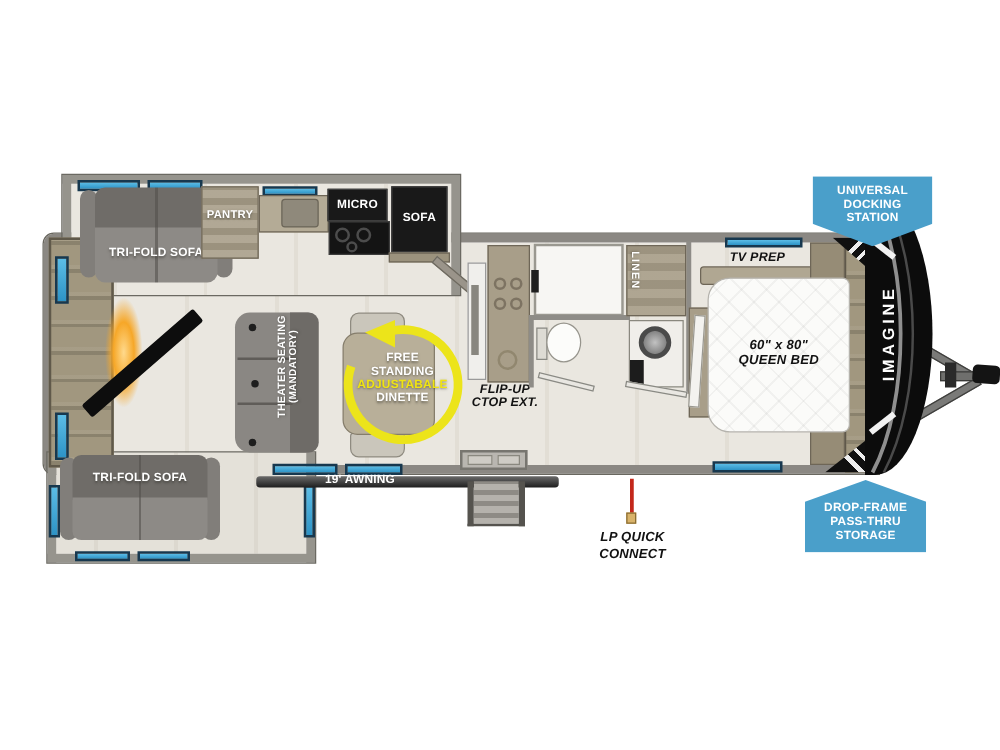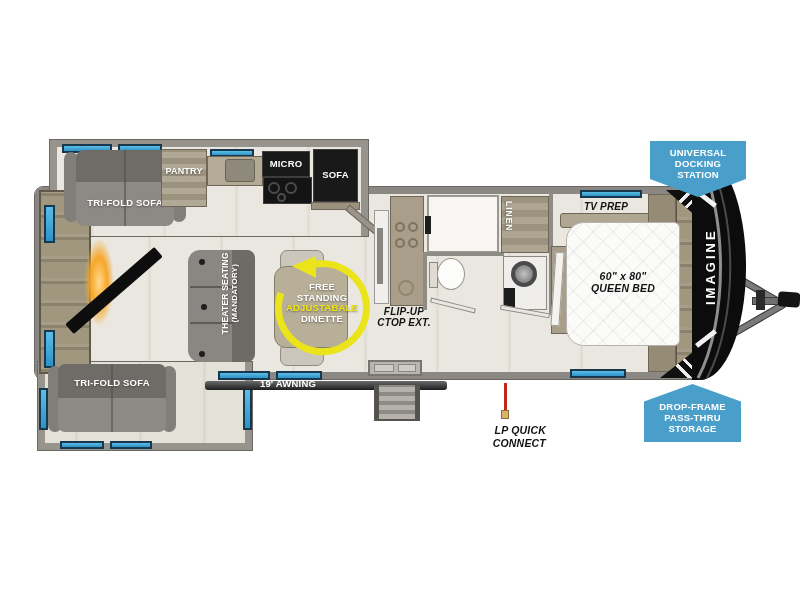--- a/index.html
+++ b/index.html
@@ -146,21 +146,21 @@
   <div class="abs" style="left:398px;top:364px;width:18px;height:8px;background:#cfccc5;border:1px solid #8a887f;"></div>
 
   <div class="abs" style="left:205px;top:381px;width:242px;height:9px;background:linear-gradient(#6a6a6a,#1e1e1e);border-radius:3px;"></div>
   <div class="abs t" style="left:243px;top:379px;width:90px;font-size:9.5px;color:#fff;line-height:9px;">19' AWNING</div>
 
   <div class="abs" style="left:374px;top:385px;width:46px;height:36px;background:repeating-linear-gradient(0deg,#b5b2ac 0 5px,#8e8b85 5px 9px);
               border-left:5px solid #55534e;border-right:5px solid #55534e;border-bottom:2px solid #55534e;"></div>
 
   <div class="abs" style="left:504px;top:383px;width:3px;height:28px;background:#c3271b;"></div>
   <div class="abs" style="left:501px;top:410px;width:8px;height:9px;background:#d9b36a;border:1px solid #8a6d33;"></div>
-  <div class="abs t tb" style="left:466px;top:424px;width:80px;font-size:10.5px;line-height:12.5px;text-align:right;">
+  <div class="abs t tb" style="left:466px;top:424px;width:80px;font-size:10.5px;line-height:12.5px;">
     <div>LP QUICK</div>
     <div>CONNECT</div>
   </div>
 
   <div class="abs" style="left:666px;top:190px;width:32px;height:28px;clip-path:polygon(0 0,100% 0,100% 100%);
               background:linear-gradient(135deg,#101010 40%,#ededed 40% 48%,#101010 48% 60%,#ededed 60% 66%,#0e0e0e 66%);"></div>
   <div class="abs" style="left:660px;top:348px;width:38px;height:30px;clip-path:polygon(0 100%,100% 0,100% 100%);
               background:linear-gradient(45deg,#101010 40%,#ededed 40% 48%,#101010 48% 60%,#ededed 60% 66%,#0e0e0e 66%);"></div>
 
   <div class="abs" style="left:730px;top:270px;width:62px;height:7px;background:#7a7a78;border:1px solid #3f3f3d;transform:rotate(30deg);transform-origin:left center;"></div>

